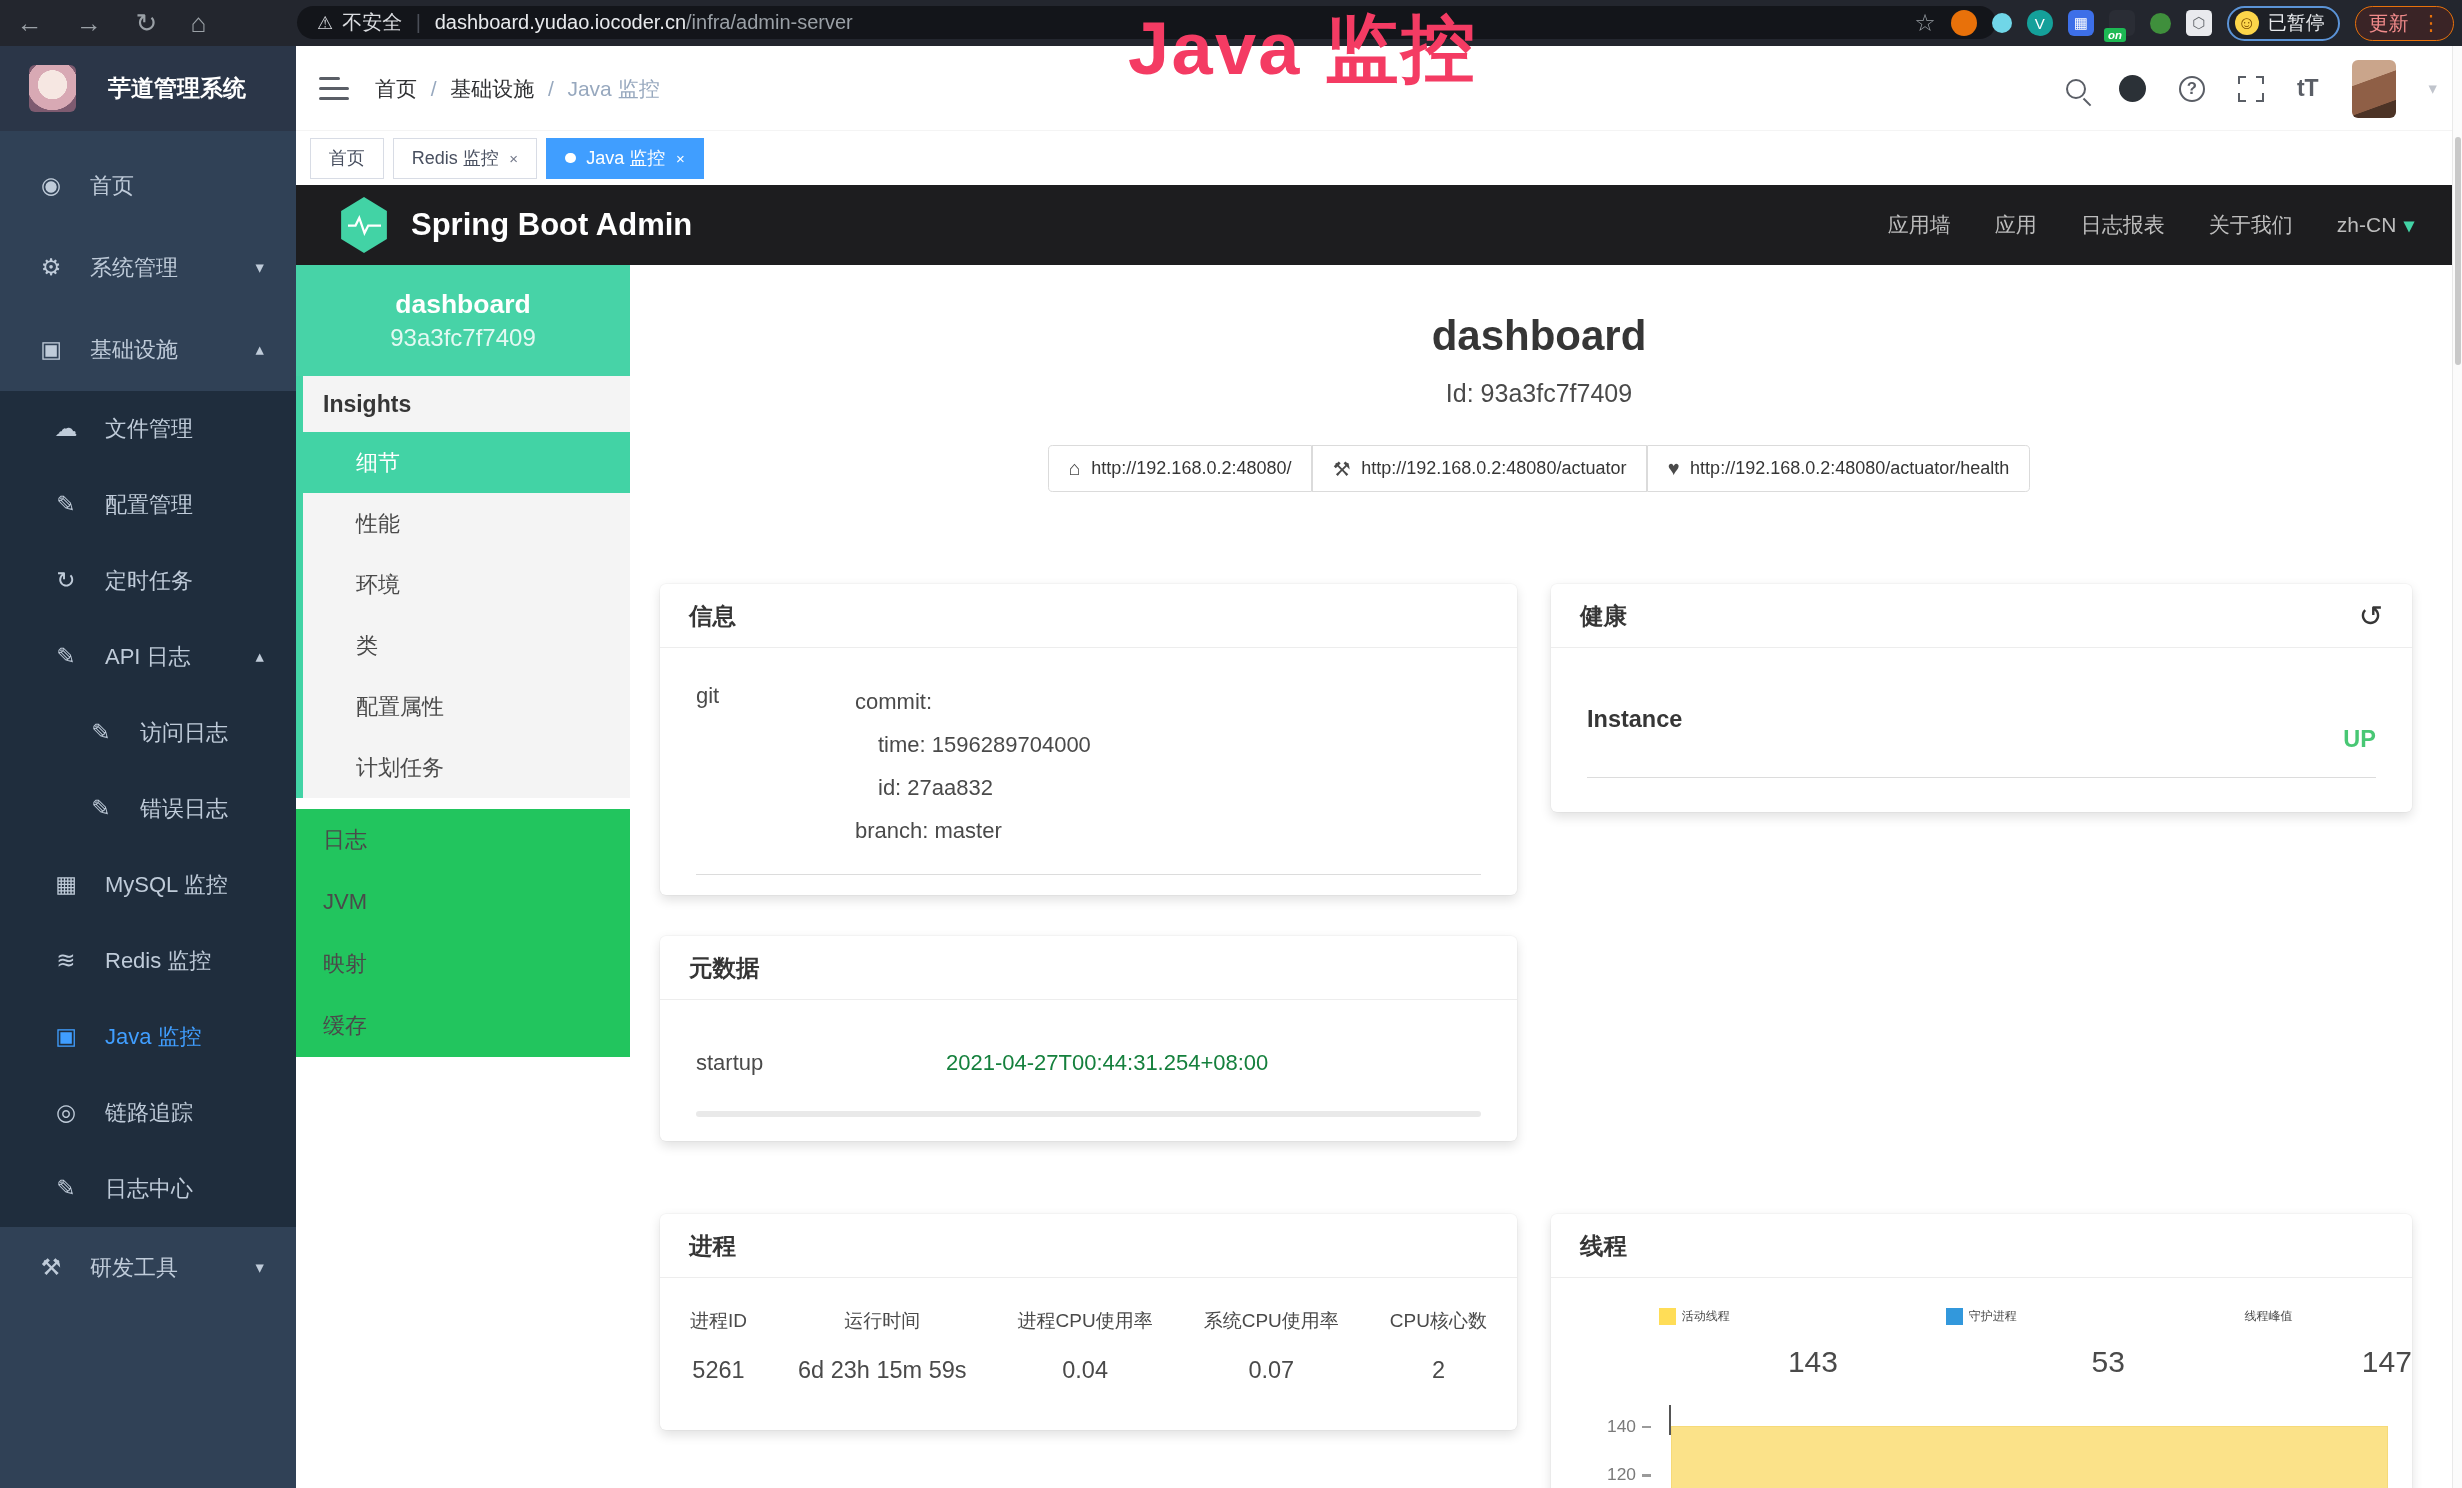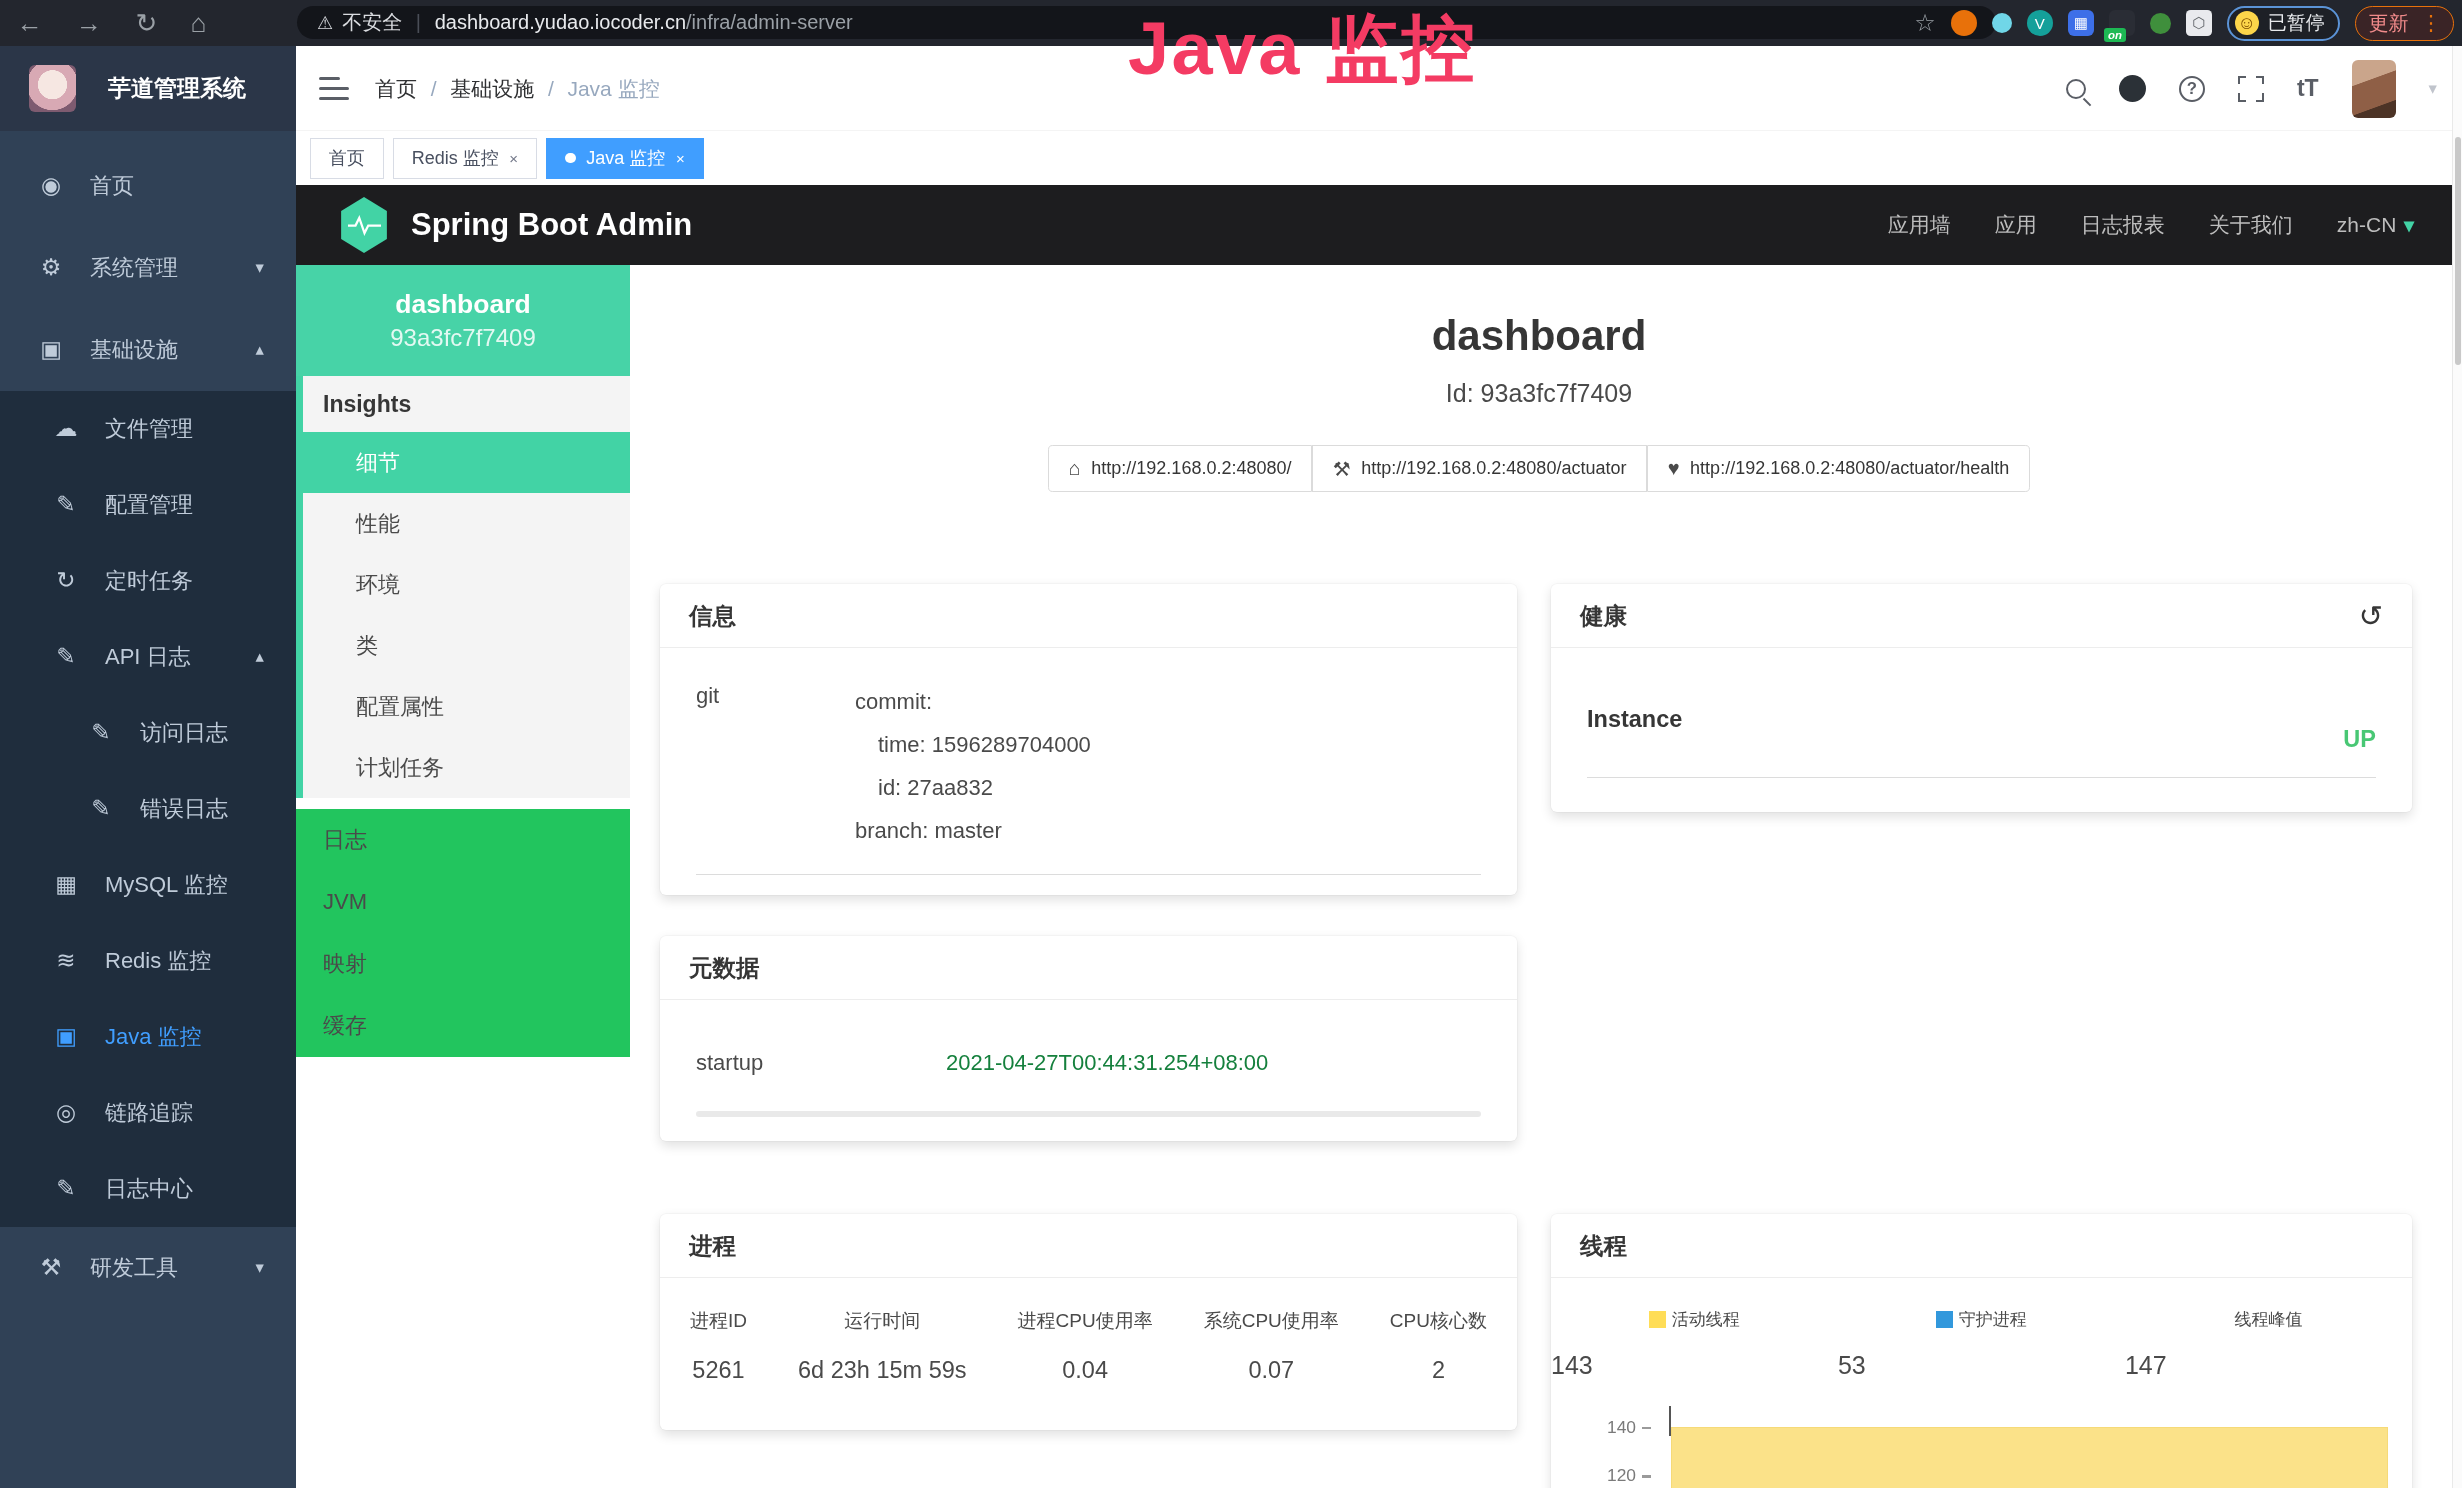--- a/index.html
+++ b/index.html
@@ -165,26 +165,26 @@
   .health-status{font-size:23.5px;font-weight:bold;color:#48c774;margin-top:40px;}
   .health-divider{margin:24px 36px 0 36px;border-bottom:1.5px solid #dcdcdc;}
 
   .ptable{display:flex;justify-content:space-between;padding:30px 30px 0 30px;}
   .pcol{text-align:center;}
   .phead{font-size:19px;color:#4a4a4a;}
   .pval{font-size:23.5px;color:#4a4a4a;margin-top:23px;}
 
   .legend-row{display:flex;padding-top:30px;}
   .legend-cell{width:33.33%;display:flex;align-items:center;justify-content:center;gap:6px;
-    font-size:17px;color:#4a4a4a;}
+    font-size:12px;color:#4a4a4a;}
   .sq{width:16.7px;height:16.7px;display:inline-block;}
   .sq-yellow{background:#ffdd57;}
   .sq-blue{background:#3298dc;}
   .legend-vals{display:flex;margin-top:20px;}
-  .legend-vals div{width:33.33%;text-align:left;font-size:25px;color:#4a4a4a;}
+  .legend-vals div{width:33.33%;text-align:right;font-size:30px;color:#4a4a4a;}
   .tchart{position:relative;margin-top:20px;height:167px;}
   .tick{position:absolute;left:27px;width:73px;text-align:right;font-size:17.4px;color:#7a7a7a;}
   .tick::after{content:"";display:inline-block;width:9px;height:2.3px;background:#9a9a9a;
     margin-left:6px;vertical-align:middle;}
   .plot{position:absolute;left:120px;right:24px;top:27px;bottom:-23px;background:#fbe289;
     border:1.5px solid #f6da78;}
   .axisline{position:absolute;left:118px;top:6px;width:2.3px;height:30px;background:#555;}
 
   
   .page-scroll{position:absolute;right:0;top:46px;width:10px;height:1443px;background:#fbfbfb;

